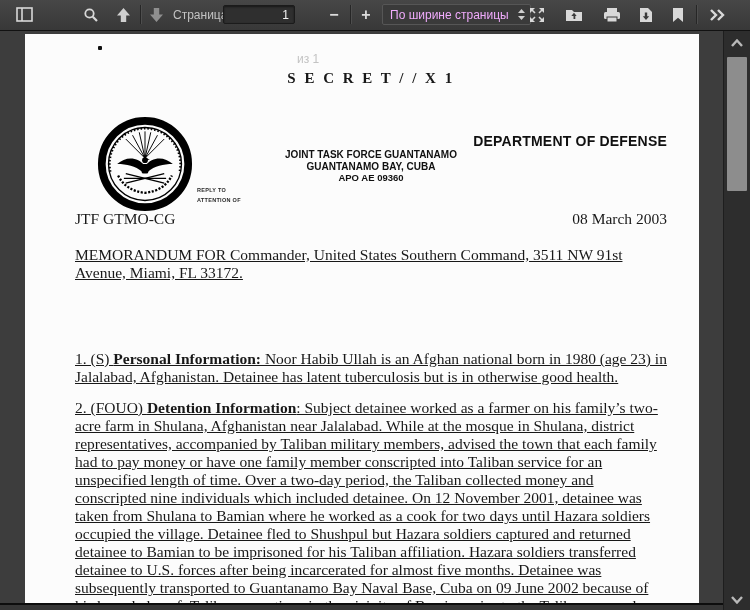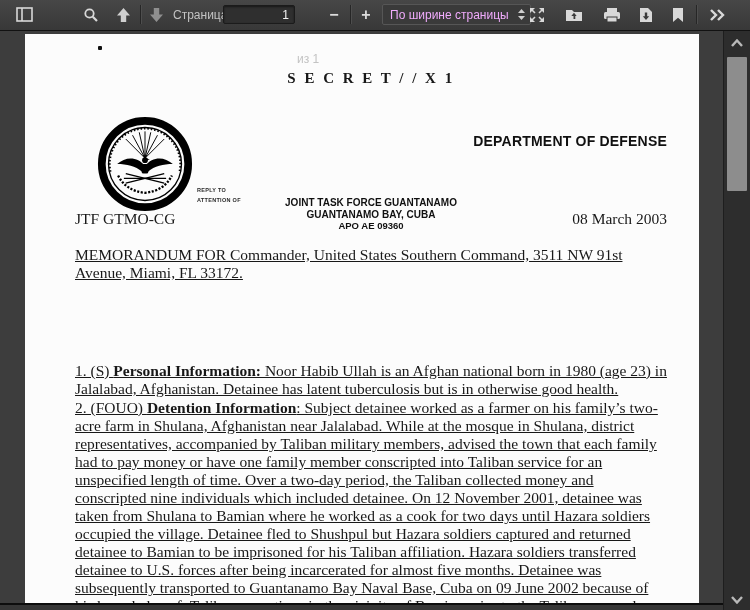--- a/index.html
+++ b/index.html
@@ -36,29 +36,29 @@
   .doc-block{position:absolute;left:50px;width:592px;}
   .doc-par{font-size:15.5px;line-height:18px;text-decoration:underline;}
   .classification{top:36px;text-align:center;font-weight:bold;font-size:15px;
                   letter-spacing:2.5px;}
   .artifact-dot{position:absolute;left:73px;top:12px;width:4px;height:4px;
                 background:#111;border-radius:1px;}
   .seal{position:absolute;left:72px;top:82px;width:96px;height:96px;}
   .letterhead{top:100px;text-align:center;font-family:"Liberation Sans",sans-serif;
               font-weight:bold;color:#101010;}
   .lh1{font-size:14px;line-height:15px;letter-spacing:.2px;text-align:right;}
-  .lh2{font-size:10px;line-height:11.5px;margin-top:48px;}
+  .lh2{font-size:10px;line-height:11.5px;}
   .lh3{font-size:10px;line-height:11.5px;}
   .lh4{font-size:9.5px;line-height:11px;}
   .reply-to{position:absolute;left:172px;top:151px;
             font-family:"Liberation Sans",sans-serif;font-weight:bold;
             font-size:5.5px;line-height:10px;color:#2a2a2a;letter-spacing:.3px;}
   .office-row{top:176px;display:flex;justify-content:space-between;
               font-size:15.5px;}
-  .memo{top:212px;} .subject{top:264px;} .para1{top:328px;} .para2{top:365px;}
+  .memo{top:212px;} .subject{top:264px;} .para1{top:316px;} .para2{top:365px;}
 
   
   .bottom-strip{position:absolute;left:0;top:603px;width:724px;height:7px;
                 background:#363636;border-top:2px solid #0d0d0d;z-index:20;}
 
   
   .scrollbar{position:absolute;right:0;top:31px;width:26px;height:579px;
              background:#2d2d2d;border-left:1px solid #1e1e1e;z-index:25;}
   .sb-btn{position:absolute;left:0;width:26px;height:22px;display:flex;
           align-items:center;justify-content:center;background:#2d2d2d;}

